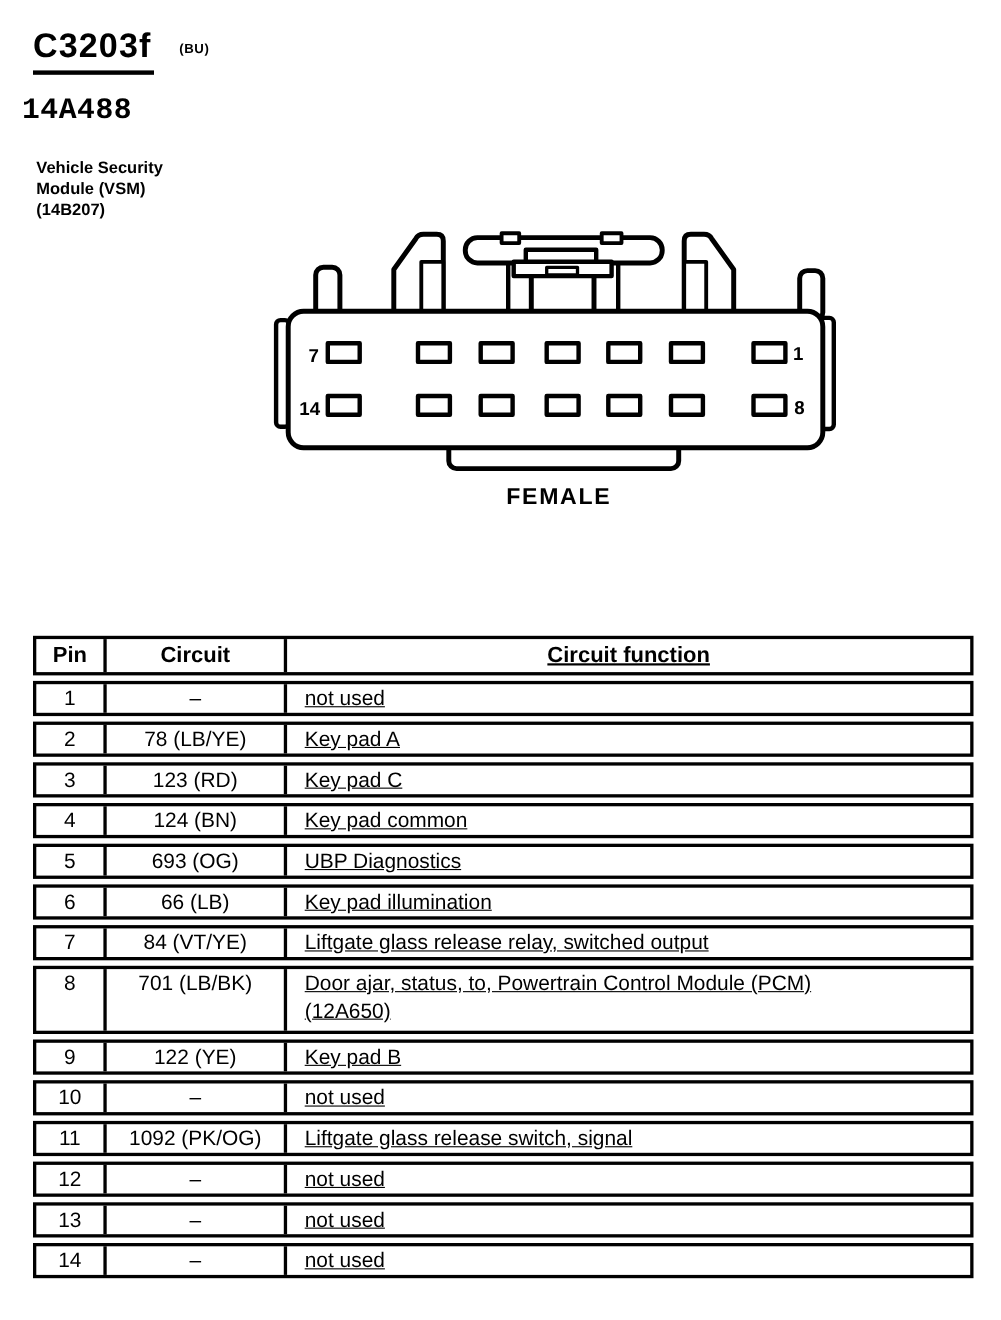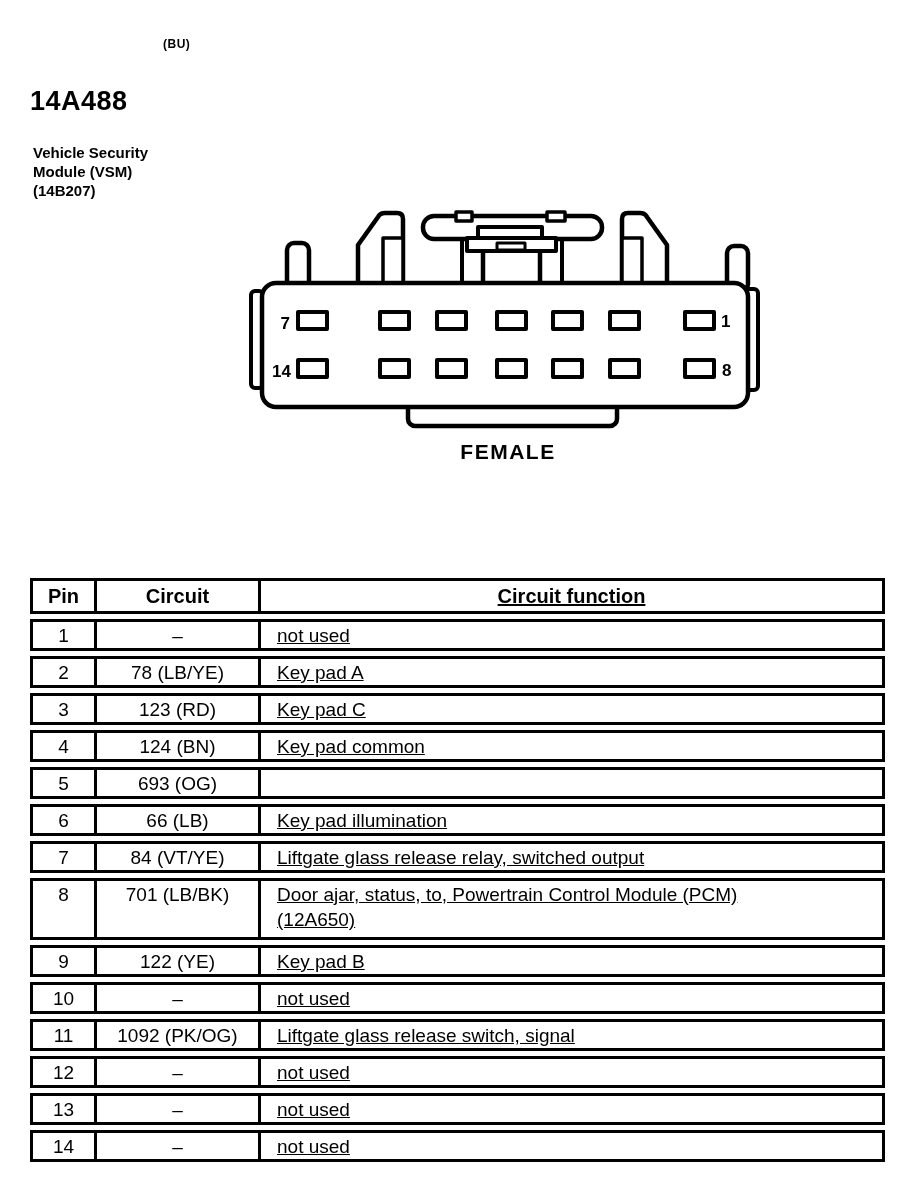--- a/index.html
+++ b/index.html
@@ -19,22 +19,22 @@
     font-size: 31px; font-weight: bold; letter-spacing: 1px;
     display: inline-block;
     border-bottom: 4px solid #000;
     padding: 0 2px 4px 0;
   }
   .connector-suffix {
     position: absolute; left: 163px; top: 37px;
     font-size: 12px; font-weight: bold; letter-spacing: 0.5px;
   }
   .part-number {
-    position: absolute; left: 30px; top: 86px;
-    font-size: 27px; font-weight: bold; letter-spacing: 0.5px;
+    position: absolute; left: 20px; top: 86px;
+    font-size: 27px; font-weight: bold; letter-spacing: 0.5px; font-family: Liberation Mono, monospace;
   }
   .module-name {
     position: absolute; left: 33px; top: 143px;
     font-size: 15px; line-height: 19px; font-weight: bold;
   }
 
   
   .connector-svg { position: absolute; left: 0; top: 0; }
   .gender-label {
     position: absolute; left: 368px; top: 440px; width: 280px;
@@ -60,20 +60,21 @@
   .cell-circuit { width: 164px; border-right: 3.5px solid #000; text-align: center; }
   .cell-fn    { flex: 1; text-align: left; padding-left: 16px; padding-right: 30px; text-decoration: underline; }
   .thead .cell { font-weight: bold; font-size: 20px; line-height: 28px; }
   .thead .cell-fn { text-align: center; padding-left: 0; padding-right: 0; }
 </style>
 </head>
 <body>
 
 <div class="page">
 
+  <div class="connector-id">C3203f</div>
   <div class="connector-suffix">(BU)</div>
   <div class="part-number">14A488</div>
   <div class="module-name">
     <div>Vehicle Security</div>
     <div>Module (VSM)</div>
     <div>(14B207)</div>
   </div>
 
   <svg class="connector-svg" width="910" height="470" viewBox="0 0 910 470" fill="#ffffff" stroke="#000000" stroke-linejoin="round" stroke-linecap="square">
 
@@ -160,20 +161,21 @@
 
   <div class="trow">
     <div class="cell cell-pin">4</div>
     <div class="cell cell-circuit">124 (BN)</div>
     <div class="cell cell-fn">Key pad common</div>
   </div>
 
   <div class="trow">
     <div class="cell cell-pin">5</div>
     <div class="cell cell-circuit">693 (OG)</div>
+    <div class="cell cell-fn">UBP Diagnostics</div>
   </div>
 
   <div class="trow">
     <div class="cell cell-pin">6</div>
     <div class="cell cell-circuit">66 (LB)</div>
     <div class="cell cell-fn">Key pad illumination</div>
   </div>
 
   <div class="trow">
     <div class="cell cell-pin">7</div>

